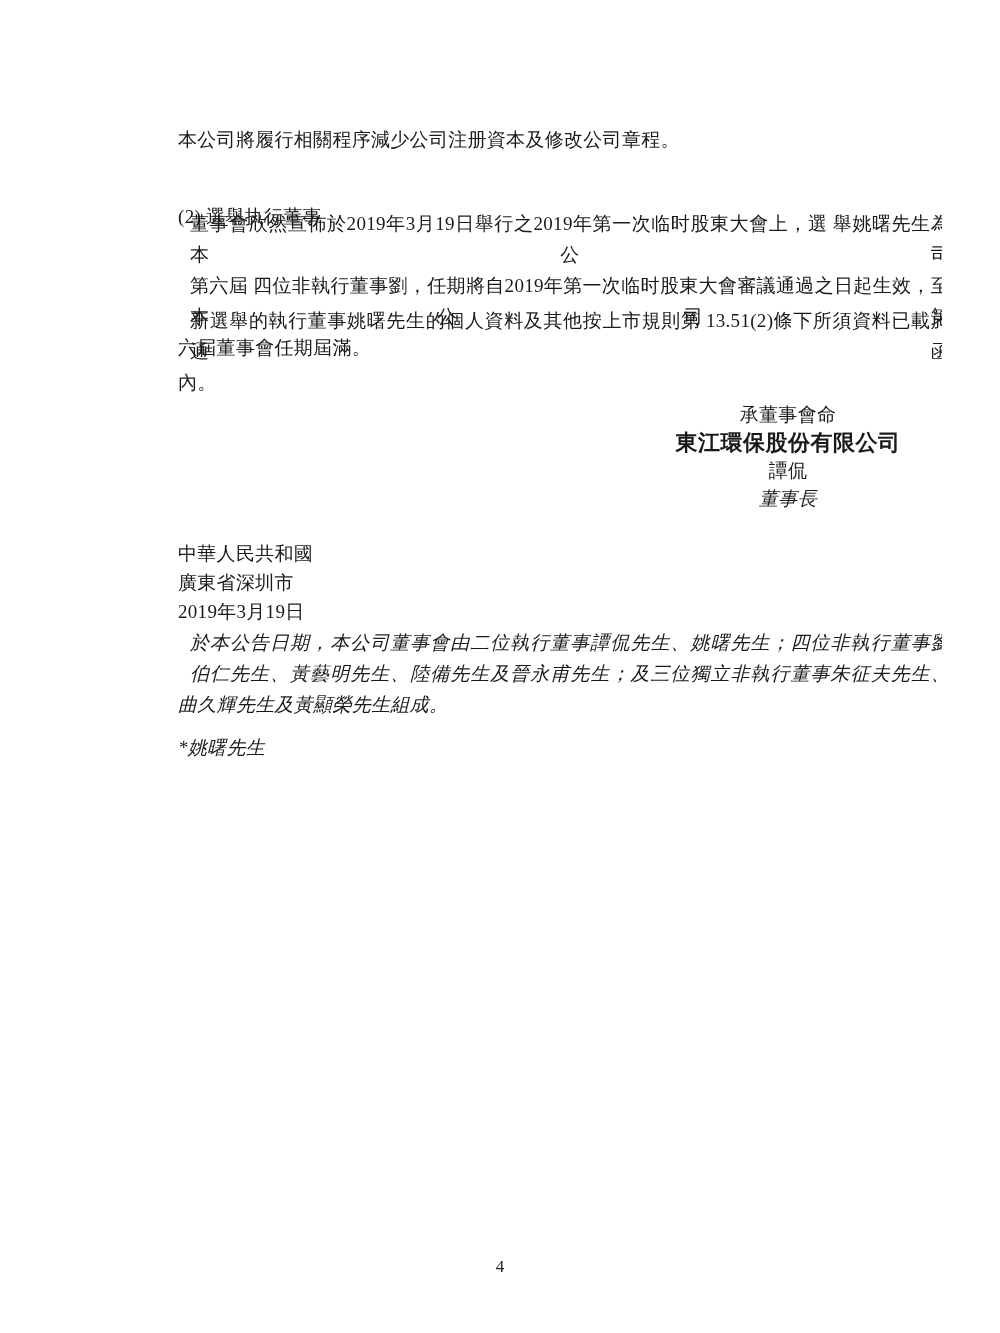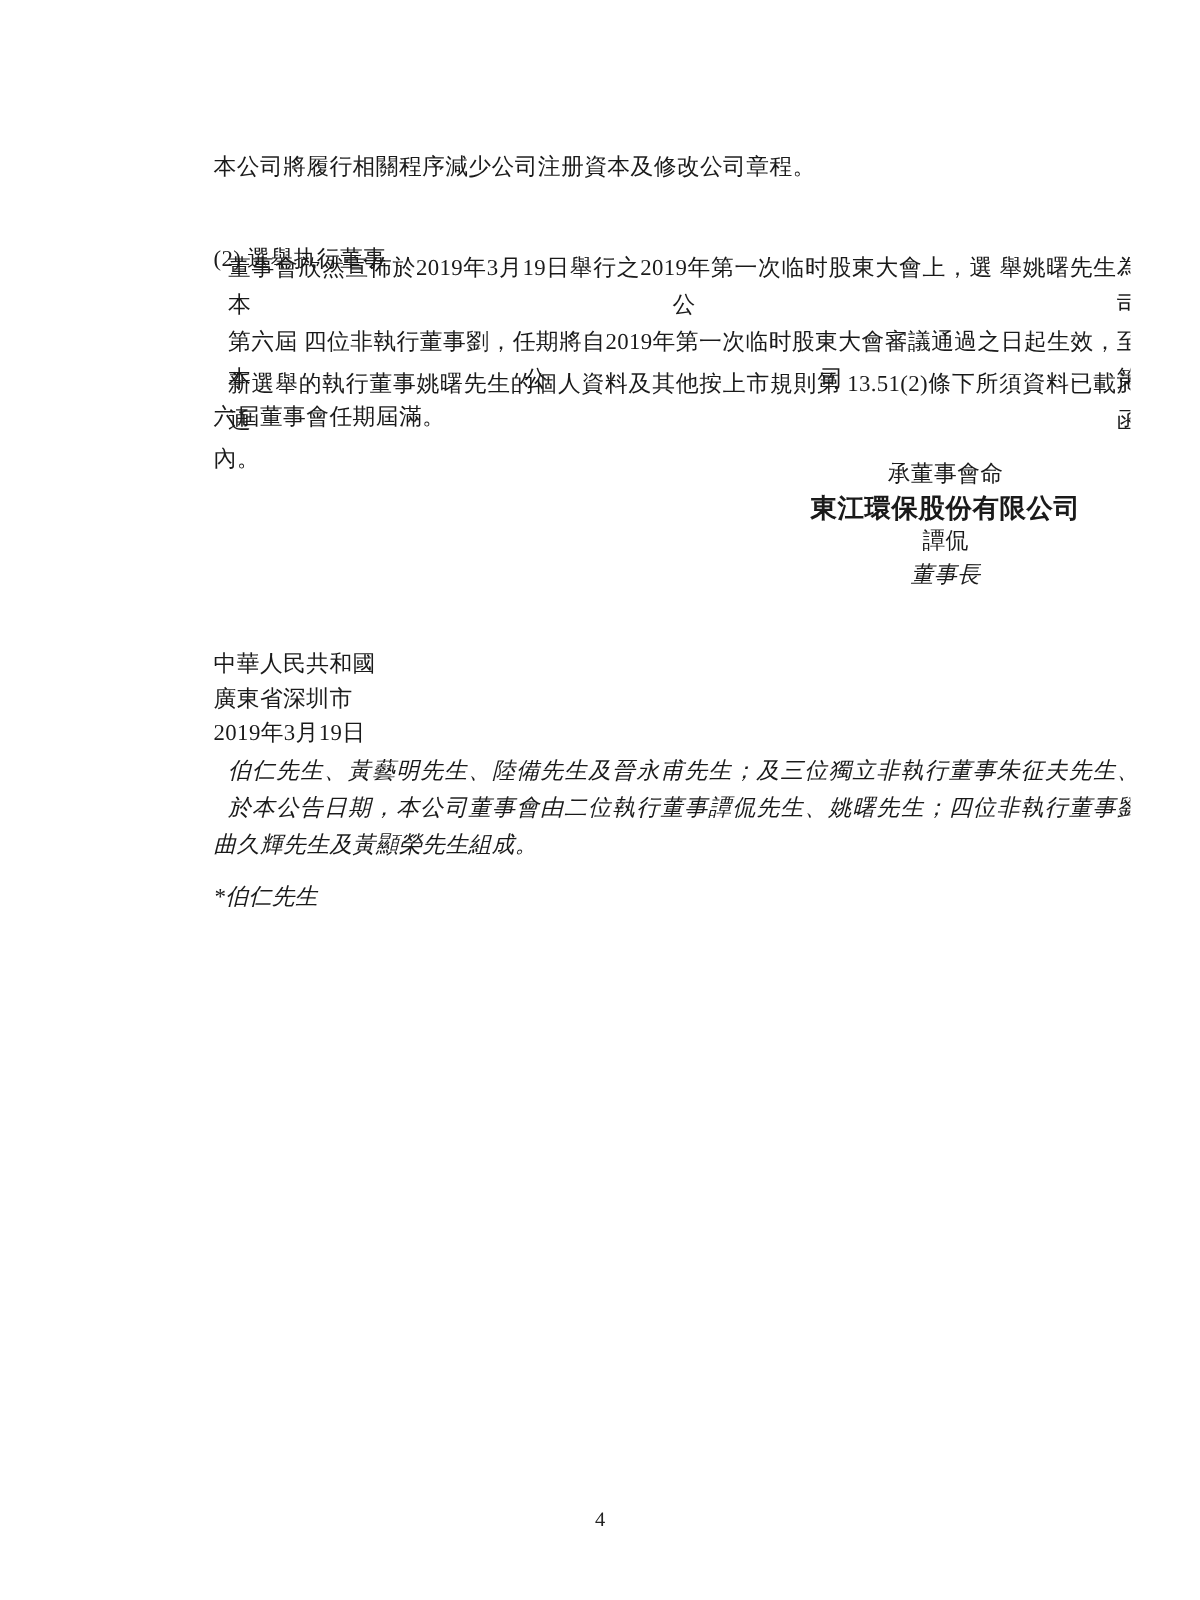--- a/index.html
+++ b/index.html
@@ -79,36 +79,36 @@
     <div class="jline">董事會欣然宣佈於2019年3月19日舉行之2019年第一次临时股東大會上，選 舉姚曙先生為本公司</div>
     <div class="jline">第六屆 四位非執行董事劉，任期將自2019年第一次临时股東大會審議通過之日起生效，至本公司第</div>
     <div class="lline">六屆董事會任期屆滿。</div>
   </div>
 
   <div class="abs body-text para" style="top:305px;">
     <div class="jline">新選舉的執行董事姚曙先生的個人資料及其他按上市規則第 13.51(2)條下所須資料已載於通函</div>
     <div class="lline">內。</div>
   </div>
 
-  <div class="abs signature-block" style="top:382px;">
+  <div class="abs signature-block" style="top:401px;">
     <div>承董事會命</div>
     <div class="company-name">東江環保股份有限公司</div>
     <div>譚侃</div>
     <div class="italic">董事長</div>
   </div>
 
   <div class="abs place-date" style="top:539px;">
     <div>中華人民共和國</div>
     <div>廣東省深圳市</div>
     <div>2019年3月19日</div>
   </div>
 
   <div class="abs body-text para italic" style="top:627px;">
+    <div class="jline">於本公告日期，本公司董事會由二位執行董事譚侃先生、姚曙先生；四位非執行董事劉</div>
     <div class="jline">伯仁先生、黃藝明先生、陸備先生及晉永甫先生；及三位獨立非執行董事朱征夫先生、</div>
-    <div class="jline">於本公告日期，本公司董事會由二位執行董事譚侃先生、姚曙先生；四位非執行董事劉</div>
     <div class="lline">曲久輝先生及黃顯榮先生組成。</div>
   </div>
 
-  <div class="abs body-text italic" style="top:732px; left:120px;">*伯仁先生</div>
+  <div class="abs body-text italic" style="top:732px; left:120px;">*姚曙先生</div>
 
   <div class="abs page-number" style="top:1257px;">4</div>
 
 </div>
 
 </body></html>

